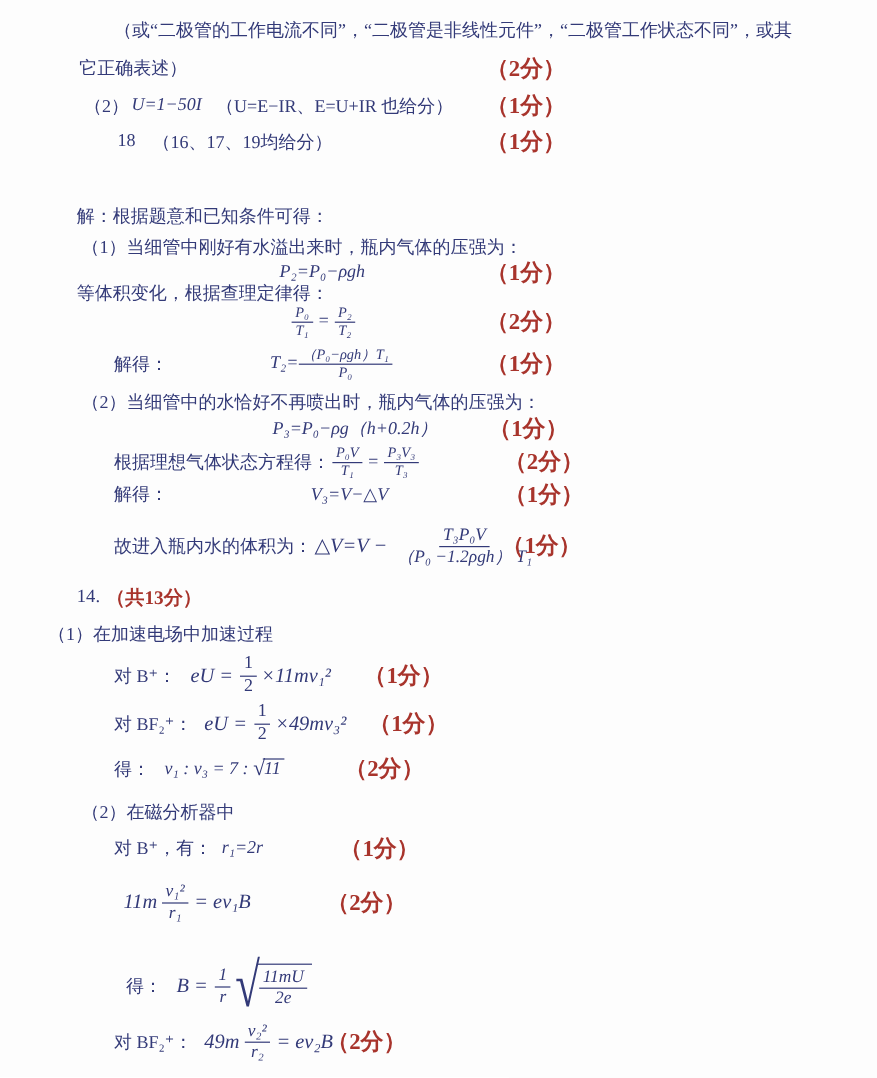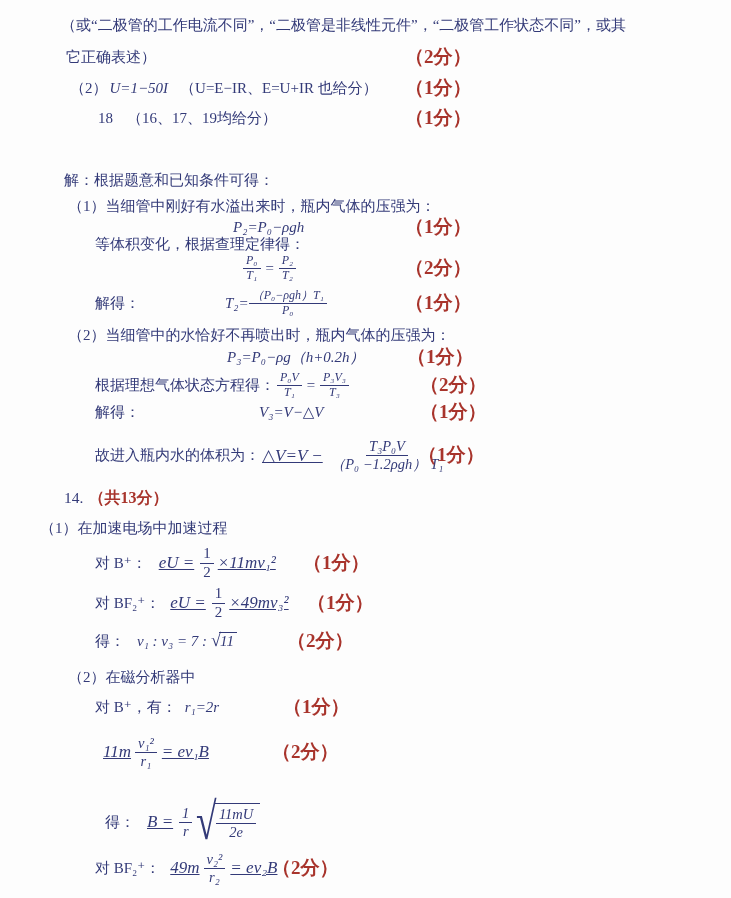--- a/index.html
+++ b/index.html
@@ -13,21 +13,21 @@
     font-size:15px;
     overflow:hidden;
   }
   .line {
     position:absolute; left:0; right:0;
     display:flex; align-items:center;
     white-space:nowrap;
   }
   .t { display:inline-block; }
   .f { font-style:italic; }
-  .f-lg { font-style:italic; font-size:17px;text-decoration:underline; }
+  .f-lg { font-style:italic; font-size:17px; }
   .score {
     position:absolute; top:50%; transform:translateY(-50%);
     color:#a8342c; font-weight:bold; font-size:19px;
   }
   .hd-score { color:#a8342c; font-weight:bold; font-size:16px; }
   .hd-num { font-size:15.5px; }
   .frac {
     display:inline-flex; flex-direction:column; align-items:center;
     line-height:1.15; text-align:center; vertical-align:middle;
   }
@@ -46,21 +46,21 @@
     transform:scaleX(0.72); margin-right:-7px;
   }
   .sqrt.big .radicand { padding:2px 4px 0 2px; }
 </style>
 </head>
 <body>
 
 <div class="page">
 
   <div class="line" style="top:13px;height:24px">
-    <span class="t" style="margin-left:61px">（或“二极管的工作电流不同”，“二极管是非线性元件”，“二极管工作状态不同”，或其</span>
+    <span class="t" style="margin-left:95px">（或“二极管的工作电流不同”，“二极管是非线性元件”，“二极管工作状态不同”，或其</span>
   </div>
   <div class="line" style="top:45px;height:24px">
     <span class="t" style="margin-left:66px">它正确表述）</span>
     <span class="score" style="left:405px">（2分）</span>
   </div>
   <div class="line" style="top:76px;height:24px">
     <span class="t" style="margin-left:70px">（2）</span>
     <span class="f" style="margin-left:2px">U=1−50I</span>
     <span class="t" style="margin-left:12px">（U=E−IR、E=U+IR 也给分）</span>
     <span class="score" style="left:405px">（1分）</span>
@@ -75,21 +75,21 @@
     <span class="t" style="margin-left:64px">解：根据题意和已知条件可得：</span>
   </div>
   <div class="line" style="top:195px;height:22px">
     <span class="t" style="margin-left:68px">（1）当细管中刚好有水溢出来时，瓶内气体的压强为：</span>
   </div>
   <div class="line" style="top:217px;height:20px">
     <span class="f" style="margin-left:233px">P₂=P₀−ρgh</span>
     <span class="score" style="left:405px">（1分）</span>
   </div>
   <div class="line" style="top:233px;height:22px">
-    <span class="t" style="margin-left:95px">等体积变化，根据查理定律得：</span>
+    <span class="t" style="margin-left:64px">等体积变化，根据查理定律得：</span>
   </div>
   <div class="line" style="top:251px;height:34px">
     <span class="frac sm" style="margin-left:243px">
       <span class="num">P₀</span>
       <span class="den">T₁</span>
     </span>
     <span class="f" style="margin-left:4px">=</span>
     <span class="frac sm" style="margin-left:4px">
       <span class="num">P₂</span>
       <span class="den">T₂</span>

